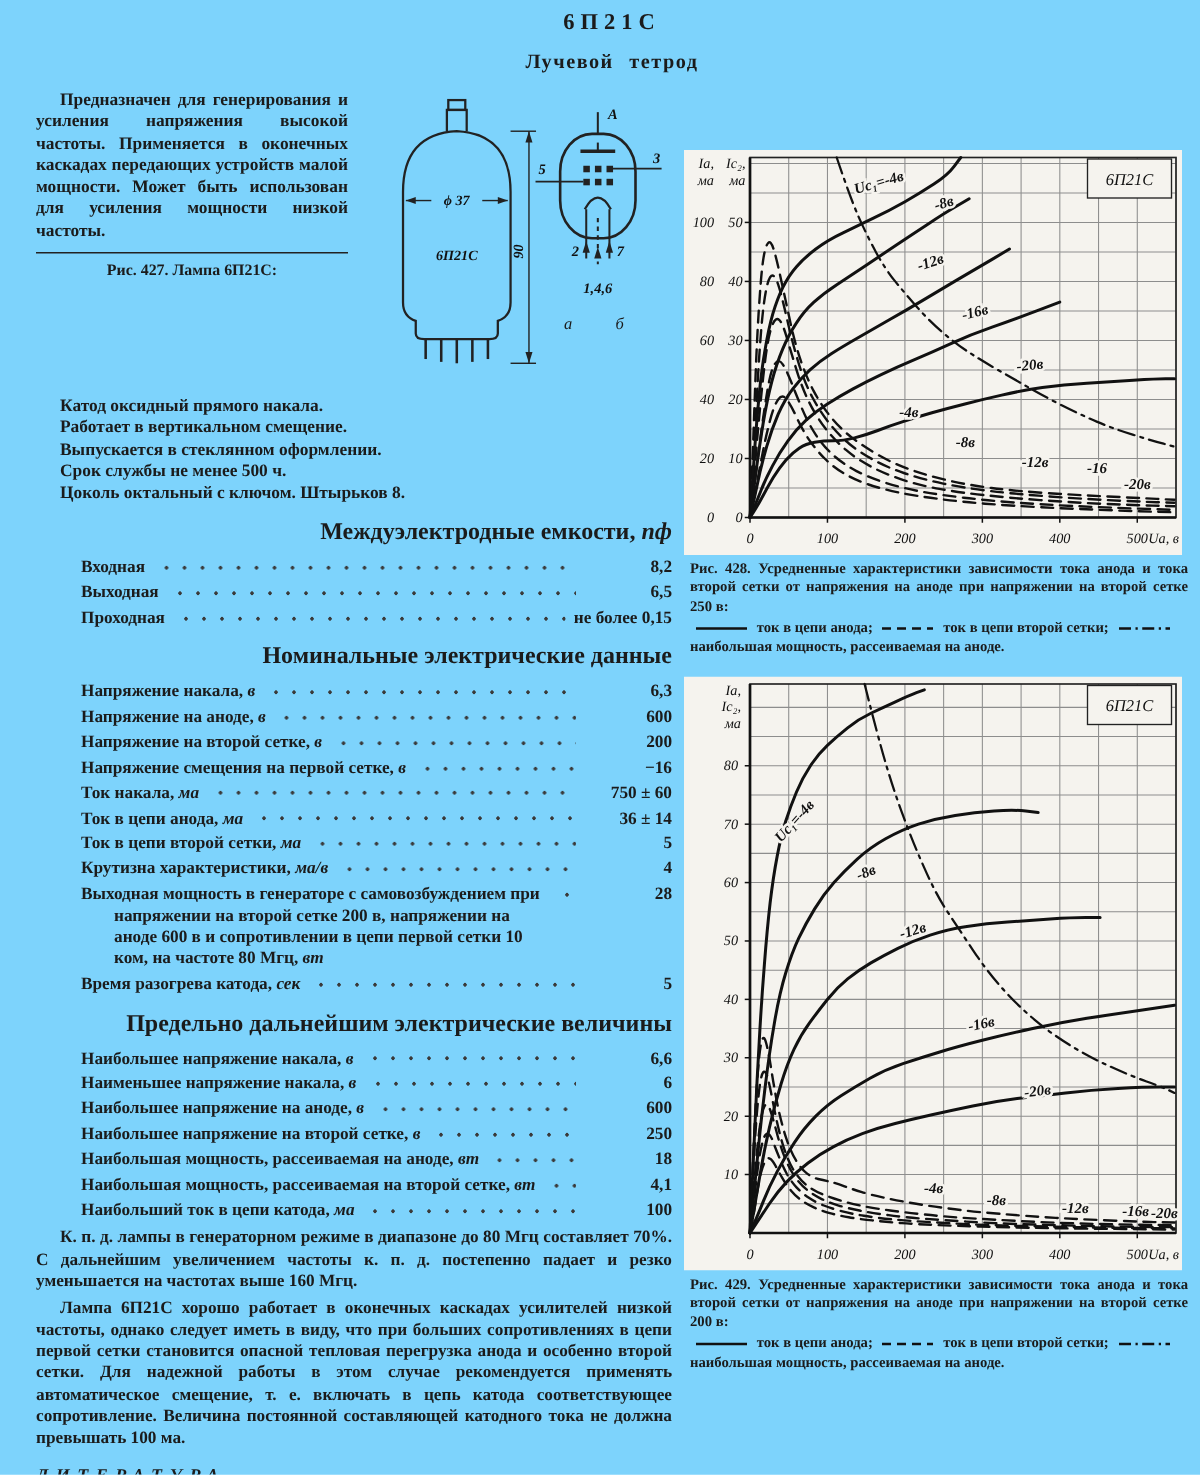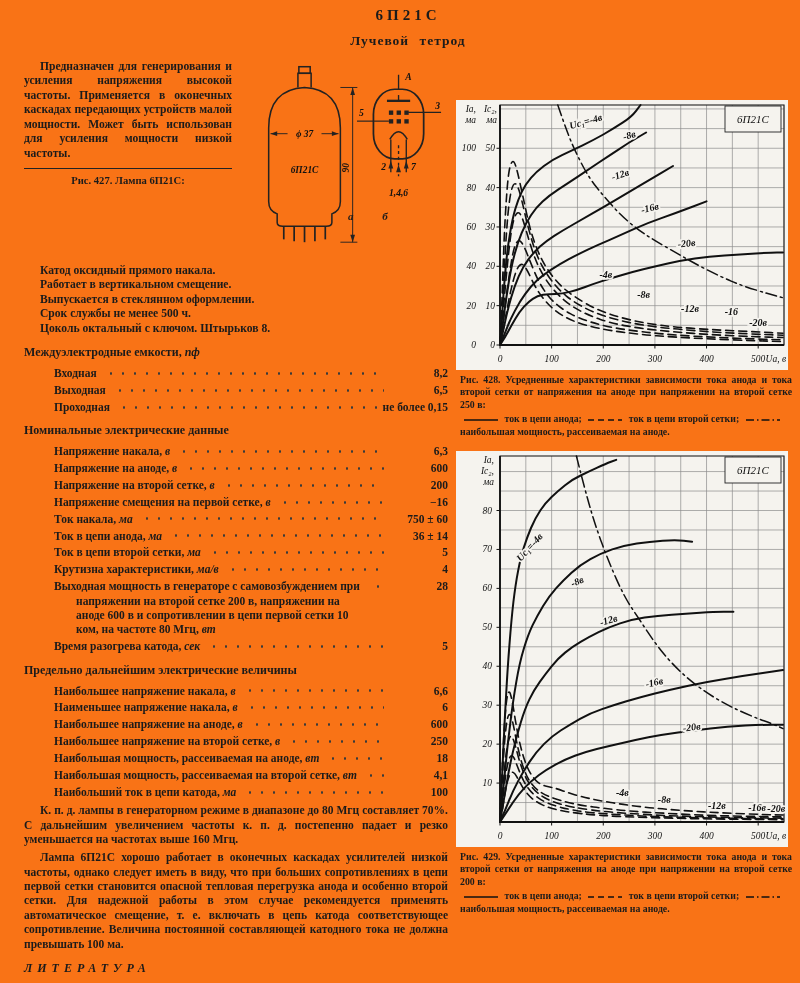--- a/index.html
+++ b/index.html
@@ -1,46 +1,46 @@
 <!DOCTYPE html>
 <html lang="ru"><head>
 <meta charset="utf-8">
 <style>
   html,body{margin:0;padding:0;}
   .page{
     position:relative; width:800px; height:983px; overflow:hidden;
-    background:#f97316; color:#1b1b1b;
+    background:#7dd3fc; color:#1b1b1b;
     font-family:"Liberation Serif","DejaVu Serif",serif;
     font-size:11.4px; line-height:1.25;
   }
   .inner{padding:6px 8px 0 24px;}
   .hdr{text-align:center;}
   .hdr .model{font-weight:bold; font-size:15px; letter-spacing:4px;}
   .hdr .subtitle{font-weight:bold; font-size:13.5px; margin-top:8px; letter-spacing:1px; word-spacing:6px;}
   .cols{display:flex; margin-top:10px;}
   .leftcol{width:424px; flex:0 0 424px;}
   .rightcol{flex:1 1 auto; padding-left:8px;}
 
   
   .figrow{display:flex; min-height:200px;}
   .introcap{width:208px; flex:0 0 208px;}
   .intro p{margin:0; text-align:justify; text-indent:16px; font-weight:bold; font-size:11.6px;}
   .cap-rule{border:0; border-top:1.6px solid #222; margin:7px 0 5px 0;}
   .cap-title{font-weight:bold; font-size:10.6px; text-align:center; margin:0 0 2px 0;}
   .cap-body{font-size:9.6px; line-height:1.27; text-align:justify; margin:0; font-weight:bold;}
   .drawings{position:relative; width:216px; flex:0 0 216px;}
   .drawings svg{position:absolute;}
-  .ab-row{position:absolute; left:116px; top:150px; font-style:italic; font-weight:bold; font-size:11px;}
+  .ab-row{position:absolute; left:144px; top:150px; font-style:italic; font-weight:normal; font-size:11px;}
   .ab-row span{margin-right:26px;}
 
   .bodyparas{width:352px; margin-top:4px;}
   .bodyparas p{margin:0; text-align:justify; text-indent:16px; font-weight:bold; font-size:11.6px;}
 
   .sect{margin-top:9px;}
-  .sect-h{font-weight:bold; font-size:12px; margin:0 0 6px 0;}
+  .sect-h{font-weight:bold; font-size:16px; margin:0 0 6px 0;text-align:right;}
   .sect-h i{font-weight:bold;}
   .rows{padding-left:30px;}
   .spec-row{display:flex; align-items:flex-start; margin-bottom:2.5px; font-size:11.5px;}
   .row-label{font-weight:bold; padding-left:22px; text-indent:-22px; max-width:300px;}
   .row-label i{font-weight:bold;}
   .leader{flex:1 1 auto; min-width:14px; height:0.85em; margin:0 6px 1px 6px;
     background-image:radial-gradient(circle,#3a3a3a 1px,rgba(0,0,0,0) 1.35px);
     background-size:12px 5px; background-repeat:repeat-x; background-position:2px bottom;}
   .row-value{flex:0 0 auto; min-width:58px; text-align:right; font-weight:bold; white-space:nowrap;}
 

